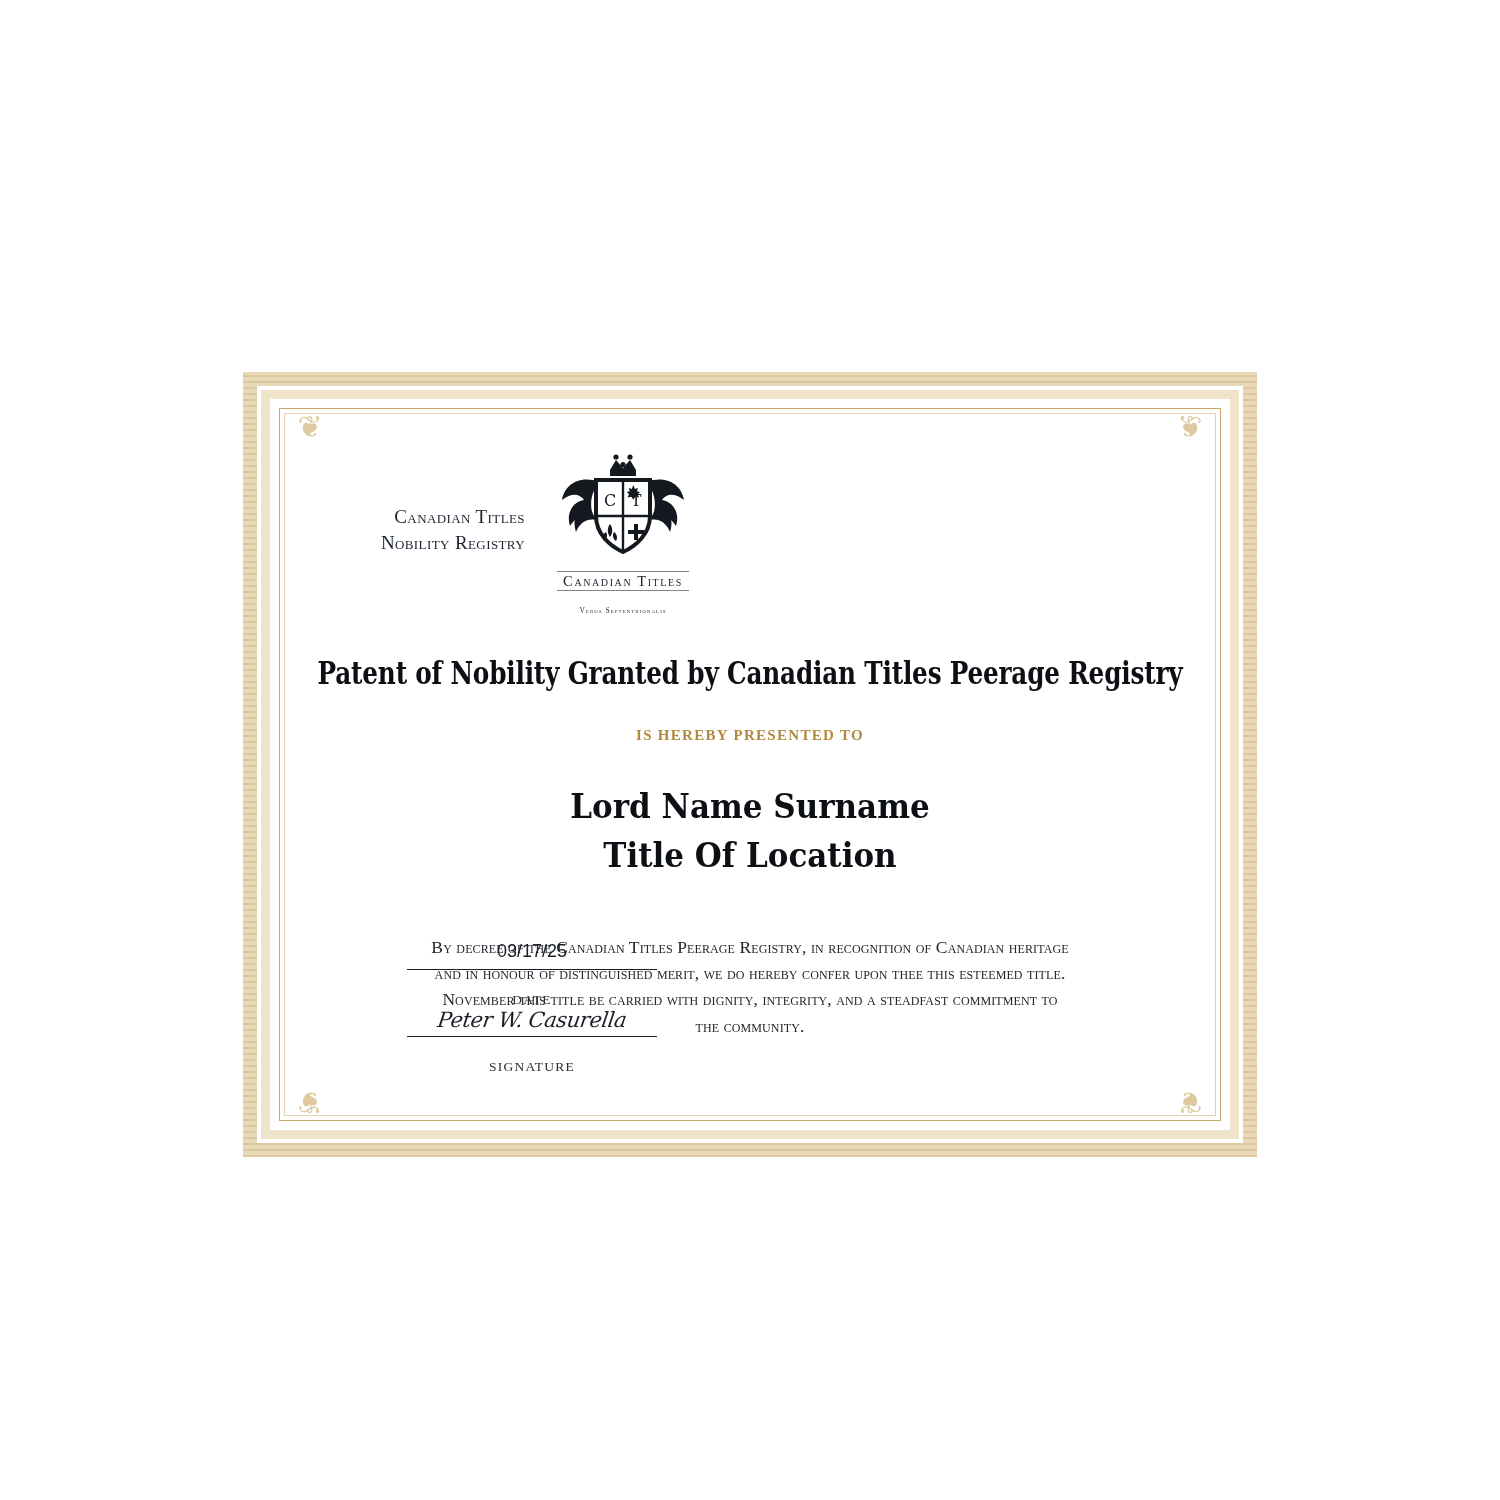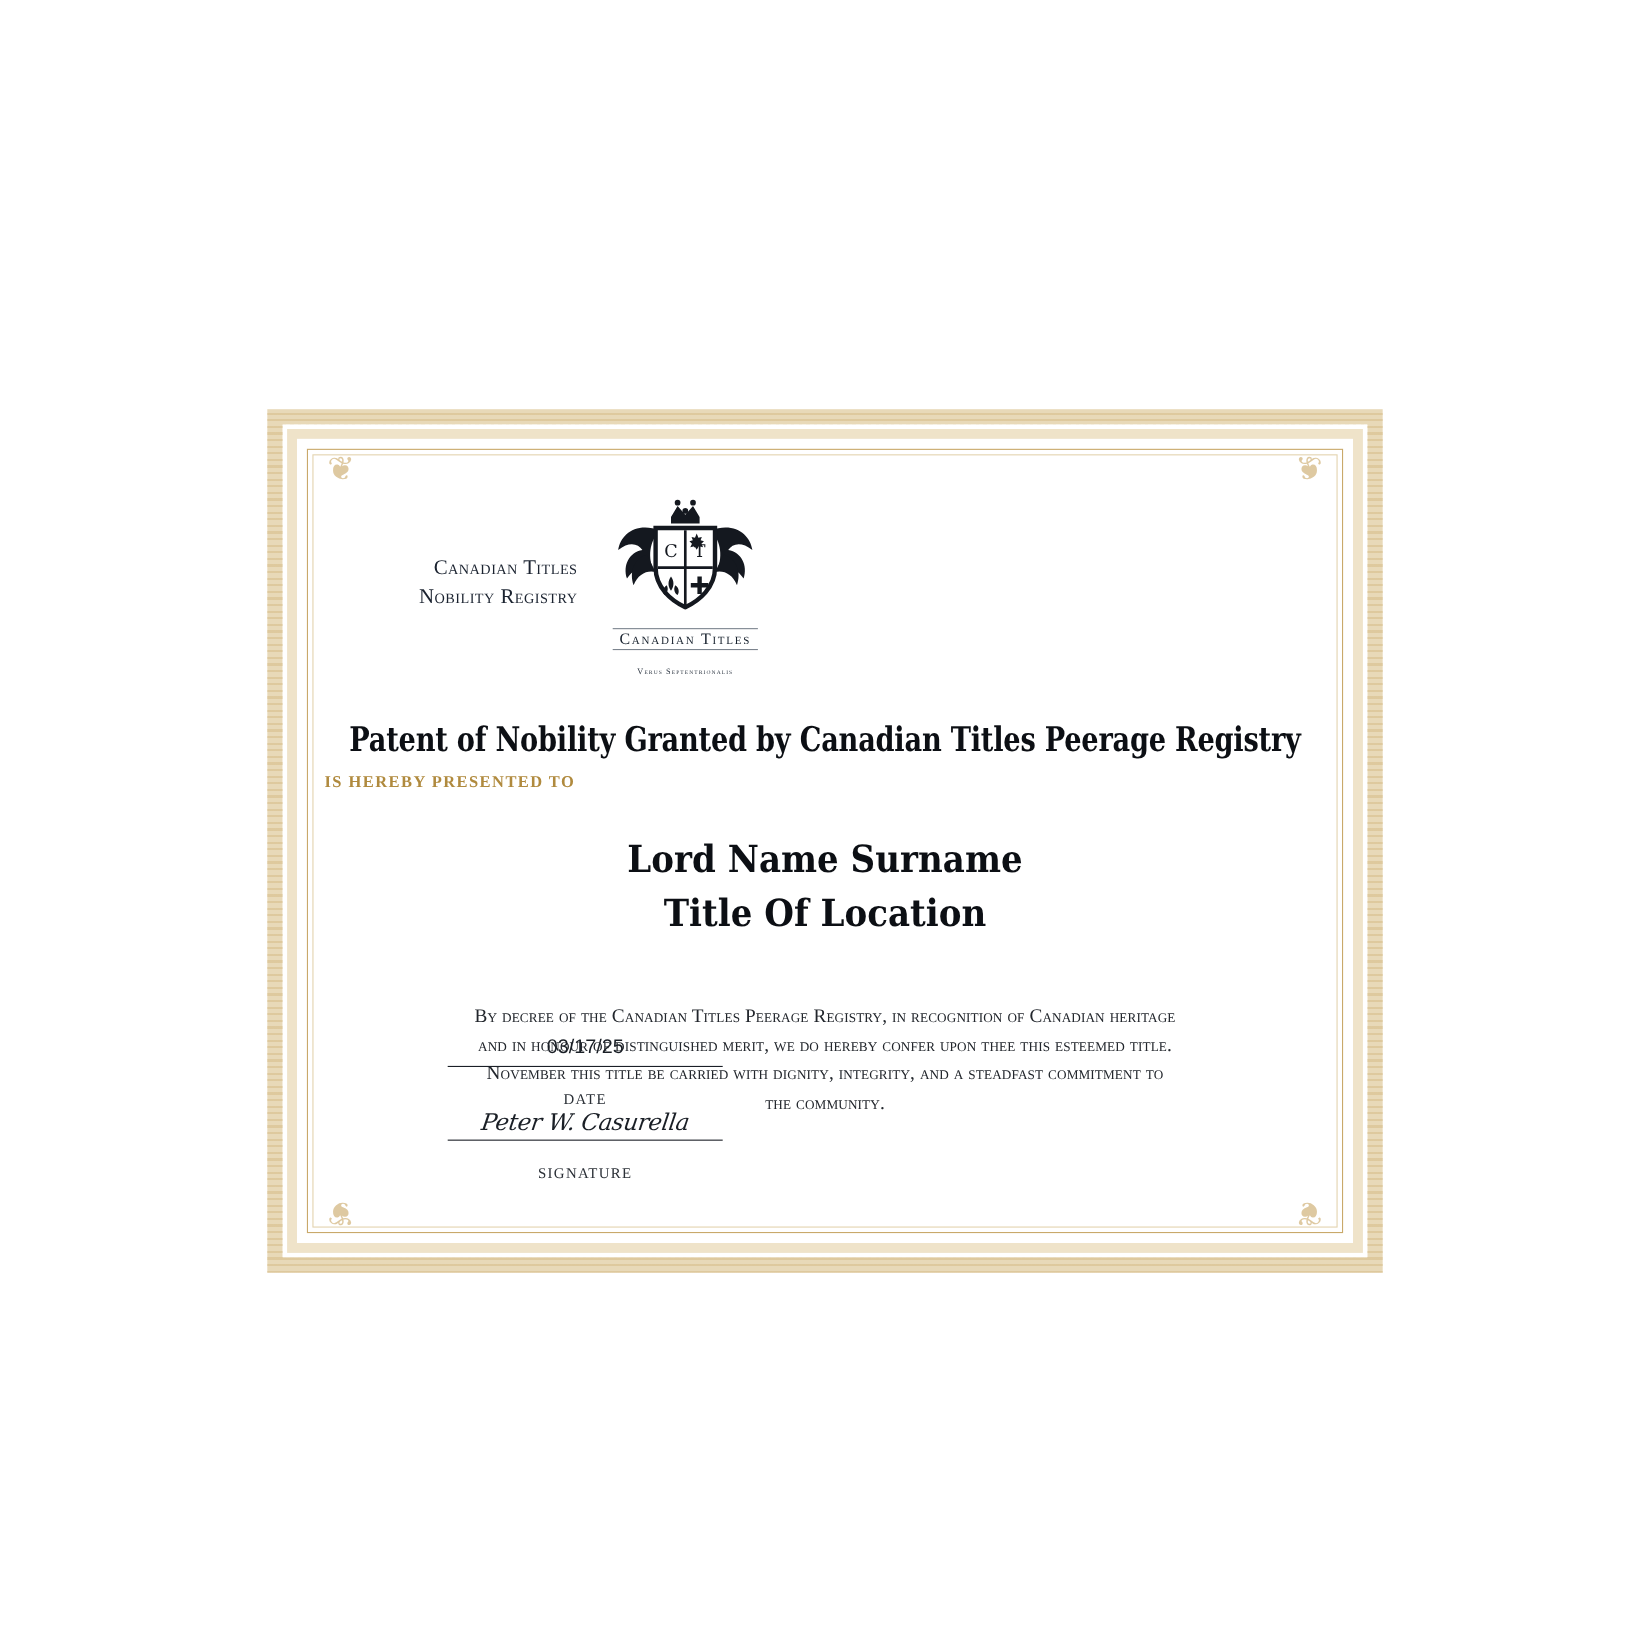--- a/index.html
+++ b/index.html
@@ -168,22 +168,22 @@
     margin-top: 42px;
     font-family: "DejaVu Serif", serif;
     font-weight: bold;
     font-size: 27.5px;
     letter-spacing: -0.2px;
     color: #0c0f14;
     font-stretch: condensed;
     transform: scaleY(1.12);
   }
   .presented {
-    text-align: left;
-    margin-top: 14px;
+    text-align: center;
+    margin-top: 38px;
     font-size: 15px;
     letter-spacing: 1.3px;
     font-weight: bold;
     color: #b08a3e;
     font-family: "Liberation Serif", serif;
     font-variant: small-caps;
     text-transform: uppercase;
   }
 
   .recipient {

